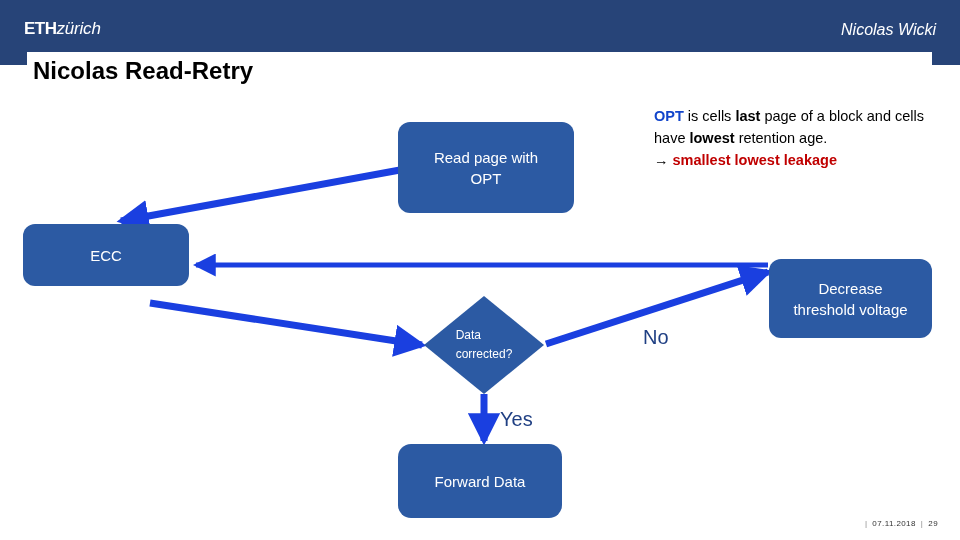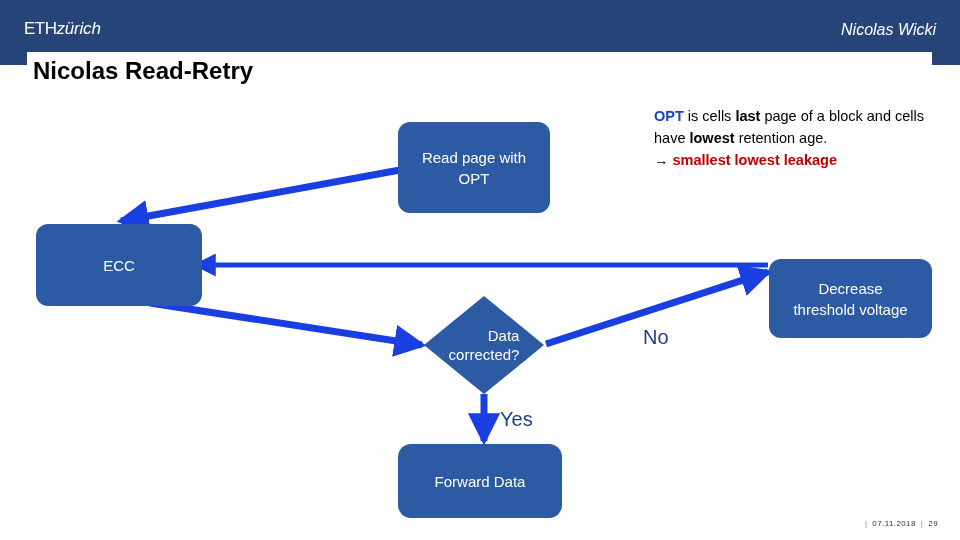--- a/index.html
+++ b/index.html
@@ -47,21 +47,21 @@
     position: absolute;
     left: 24px;
     top: 19px;
     font-size: 17px;
     line-height: 20px;
     color: #ffffff;
     white-space: nowrap;
     letter-spacing: -0.2px;
   }
   .eth-logo .eth-mark {
-    font-weight: normal;
+    font-weight: bold;
     font-style: normal;
     letter-spacing: -0.5px;
   }
   .eth-logo .eth-city {
     font-style: italic;
     font-weight: normal;
   }
   .presenter-name {
     position: absolute;
     right: 24px;
@@ -109,22 +109,22 @@
     display: flex;
     align-items: center;
     justify-content: center;
     text-align: center;
     font-size: 15px;
     line-height: 21px;
     box-sizing: border-box;
     padding: 4px 8px;
     z-index: 3;
   }
-  #box-read   { left: 398px; top: 122px; width: 152px; height: 91px; }
-  #box-ecc    { left: 36px;  top: 224px; width: 166px; height: 82px; text-align: center; }
+  #box-read   { left: 398px; top: 122px; width: 176px; height: 91px; }
+  #box-ecc    { left: 23px;  top: 224px; width: 166px; height: 62px; text-align: center; }
   #box-decr   { left: 769px; top: 227px; width: 163px; height: 79px; }
   #box-fwd    { left: 398px; top: 444px; width: 164px; height: 74px; border-radius: 13px; }
 
   
   .diamond-wrap {
     position: absolute;
     left: 424px;
     top: 296px;
     width: 120px;
     height: 98px;
@@ -136,23 +136,23 @@
     background: #2C5AA3;
     clip-path: polygon(50% 0%, 100% 50%, 50% 100%, 0% 50%);
   }
   .diamond-label {
     position: absolute;
     inset: 0;
     display: flex;
     align-items: center;
     justify-content: center;
     color: #ffffff;
-    font-size: 15px;
+    font-size: 12px;
     line-height: 19px;
-    text-align: right;
+    text-align: left;
     white-space: pre-line;
   }
 
   
   .branch-label {
     position: absolute;
     color: #1F3F83;
     font-size: 20px;
     line-height: 24px;
     white-space: nowrap;

